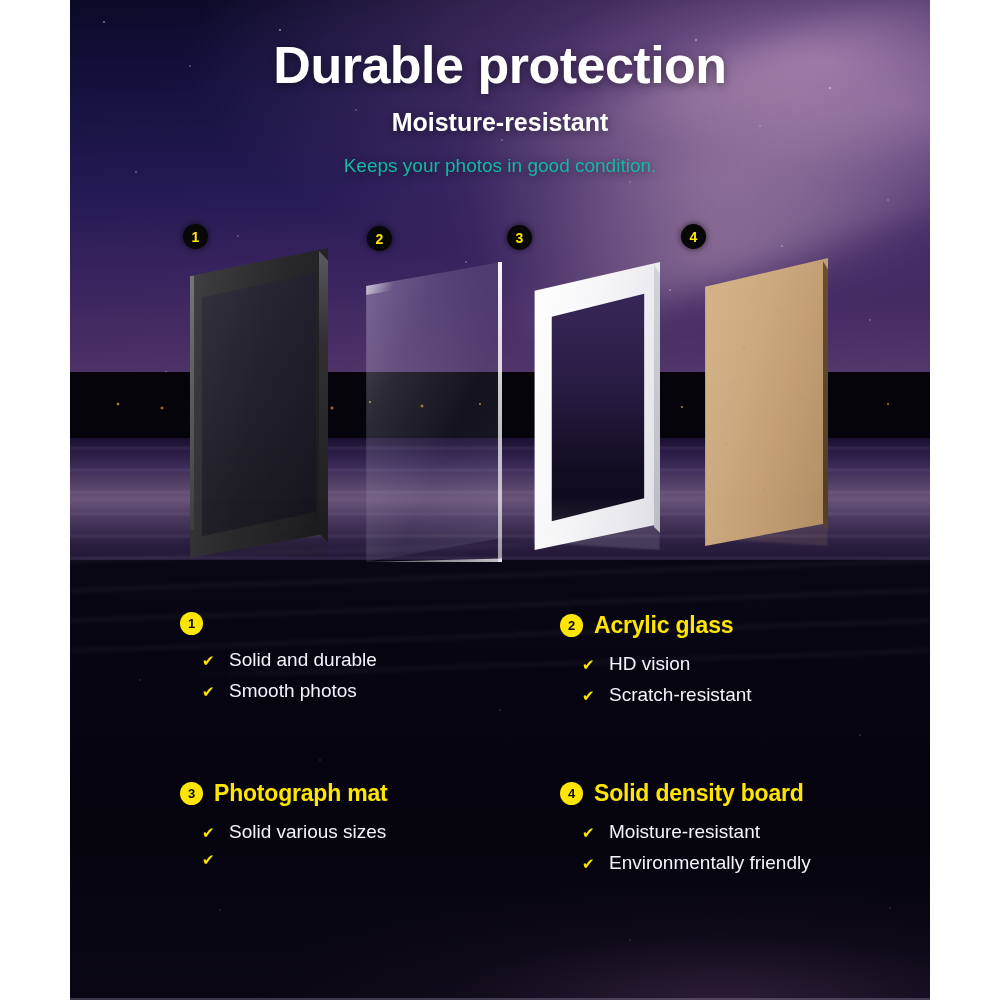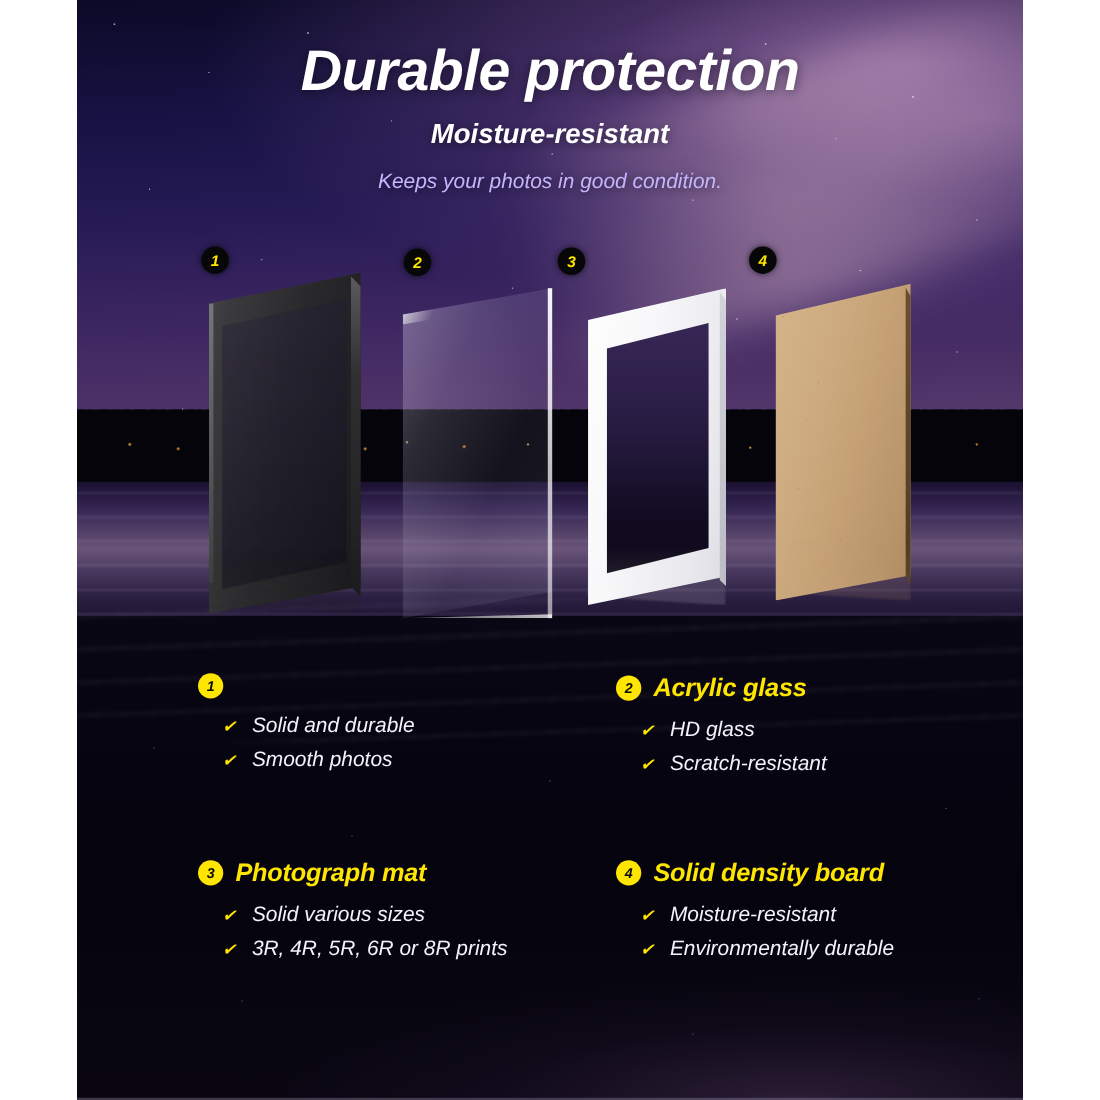--- a/index.html
+++ b/index.html
@@ -1,18 +1,18 @@
 <!DOCTYPE html>
 <html><head>
 <meta charset="utf-8">
 <style>
   html,body{margin:0;padding:0;background:#ffffff;}
   body{width:1000px;height:1000px;font-family:"Liberation Sans",sans-serif;overflow:hidden;}
 
-  #canvas{position:relative;width:1000px;height:1000px;background:#ffffff;font-style:italic;}
+  #canvas{position:relative;width:1000px;height:1000px;background:#ffffff;}
 
   
   #scene{position:absolute;left:70px;top:0;width:860px;height:1000px;overflow:hidden;background:#07060f;}
 
   .sky{position:absolute;left:0;top:0;width:100%;height:440px;
        background:
          radial-gradient(120% 90% at 88% 14%, rgba(150,110,165,.85) 0%, rgba(110,72,135,.55) 26%, rgba(50,30,80,0) 62%),
          radial-gradient(70% 40% at 96% 24%, rgba(205,170,195,.55) 0%, rgba(150,110,160,.18) 45%, rgba(0,0,0,0) 72%),
          linear-gradient(178deg, #0b0a27 0%, #161242 22%, #251a54 42%, #39245f 60%, #4a2f66 76%, #553a6d 88%, #5d4170 100%);}
   .sky-band{position:absolute;right:-60px;top:60px;width:520px;height:210px;
@@ -109,21 +109,21 @@
     background-repeat:no-repeat;}
   .bottom-haze{position:absolute;left:0;bottom:0;width:100%;height:150px;
     background:radial-gradient(70% 100% at 76% 100%, rgba(120,80,130,.30) 0%, rgba(60,36,78,.12) 45%, rgba(0,0,0,0) 78%);}
   .bottom-line{position:absolute;left:0;bottom:0;width:100%;height:2px;background:rgba(176,168,200,.30);}
 
   
   .head{position:absolute;left:70px;width:860px;text-align:center;color:#fff;}
   #title{top:38px;font-size:52px;font-weight:bold;letter-spacing:-.5px;line-height:1.05;
          text-shadow:0 2px 10px rgba(0,0,0,.45);}
   #subtitle{top:108px;font-size:25px;font-weight:bold;text-shadow:0 2px 8px rgba(0,0,0,.45);}
-  #tagline{top:155px;font-size:19px;font-weight:normal;color:#c4b5fd;text-shadow:0 2px 8px rgba(0,0,0,.5);}
+  #tagline{top:155px;font-size:19px;font-weight:normal;color:#14b8a6;text-shadow:0 2px 8px rgba(0,0,0,.5);}
 
   
   .part{position:absolute;}
   .part-badge{position:absolute;width:25px;height:25px;border-radius:50%;background:#070707;
     color:#ffe600;font-size:14px;font-weight:bold;display:flex;align-items:center;justify-content:center;
     box-shadow:0 0 6px rgba(0,0,0,.7);z-index:6;}
 
   
   #part1{left:178px;top:248px;width:150px;height:310px;}
   .frame-outer{position:absolute;inset:0;
@@ -291,53 +291,52 @@
         </div>
       </div>
 
       <div class="col c-r r-1">
         <div class="feat-head">
           <div class="feat-num">2</div>
           <div class="feat-title">Acrylic glass</div>
         </div>
         <div class="bullet">
           <span class="tick">✔</span>
-          <span class="btxt">HD glass</span>
+          <span class="btxt">HD vision</span>
         </div>
         <div class="bullet">
           <span class="tick">✔</span>
           <span class="btxt">Scratch-resistant</span>
         </div>
       </div>
 
       <div class="col c-l r-2">
         <div class="feat-head">
           <div class="feat-num">3</div>
           <div class="feat-title">Photograph mat</div>
         </div>
         <div class="bullet">
           <span class="tick">✔</span>
           <span class="btxt">Solid various sizes</span>
         </div>
         <div class="bullet">
           <span class="tick">✔</span>
-          <span class="btxt">3R, 4R, 5R, 6R or 8R prints</span>
         </div>
       </div>
 
       <div class="col c-r r-2">
         <div class="feat-head">
           <div class="feat-num">4</div>
           <div class="feat-title">Solid density board</div>
         </div>
         <div class="bullet">
           <span class="tick">✔</span>
           <span class="btxt">Moisture-resistant</span>
         </div>
         <div class="bullet">
           <span class="tick">✔</span>
-          <span class="btxt">Environmentally durable</span>
+          <span class="btxt">Environmentally friendly</span>
         </div>
       </div>
 
     </div>
   </div>
 </div>
 
 </body></html>

